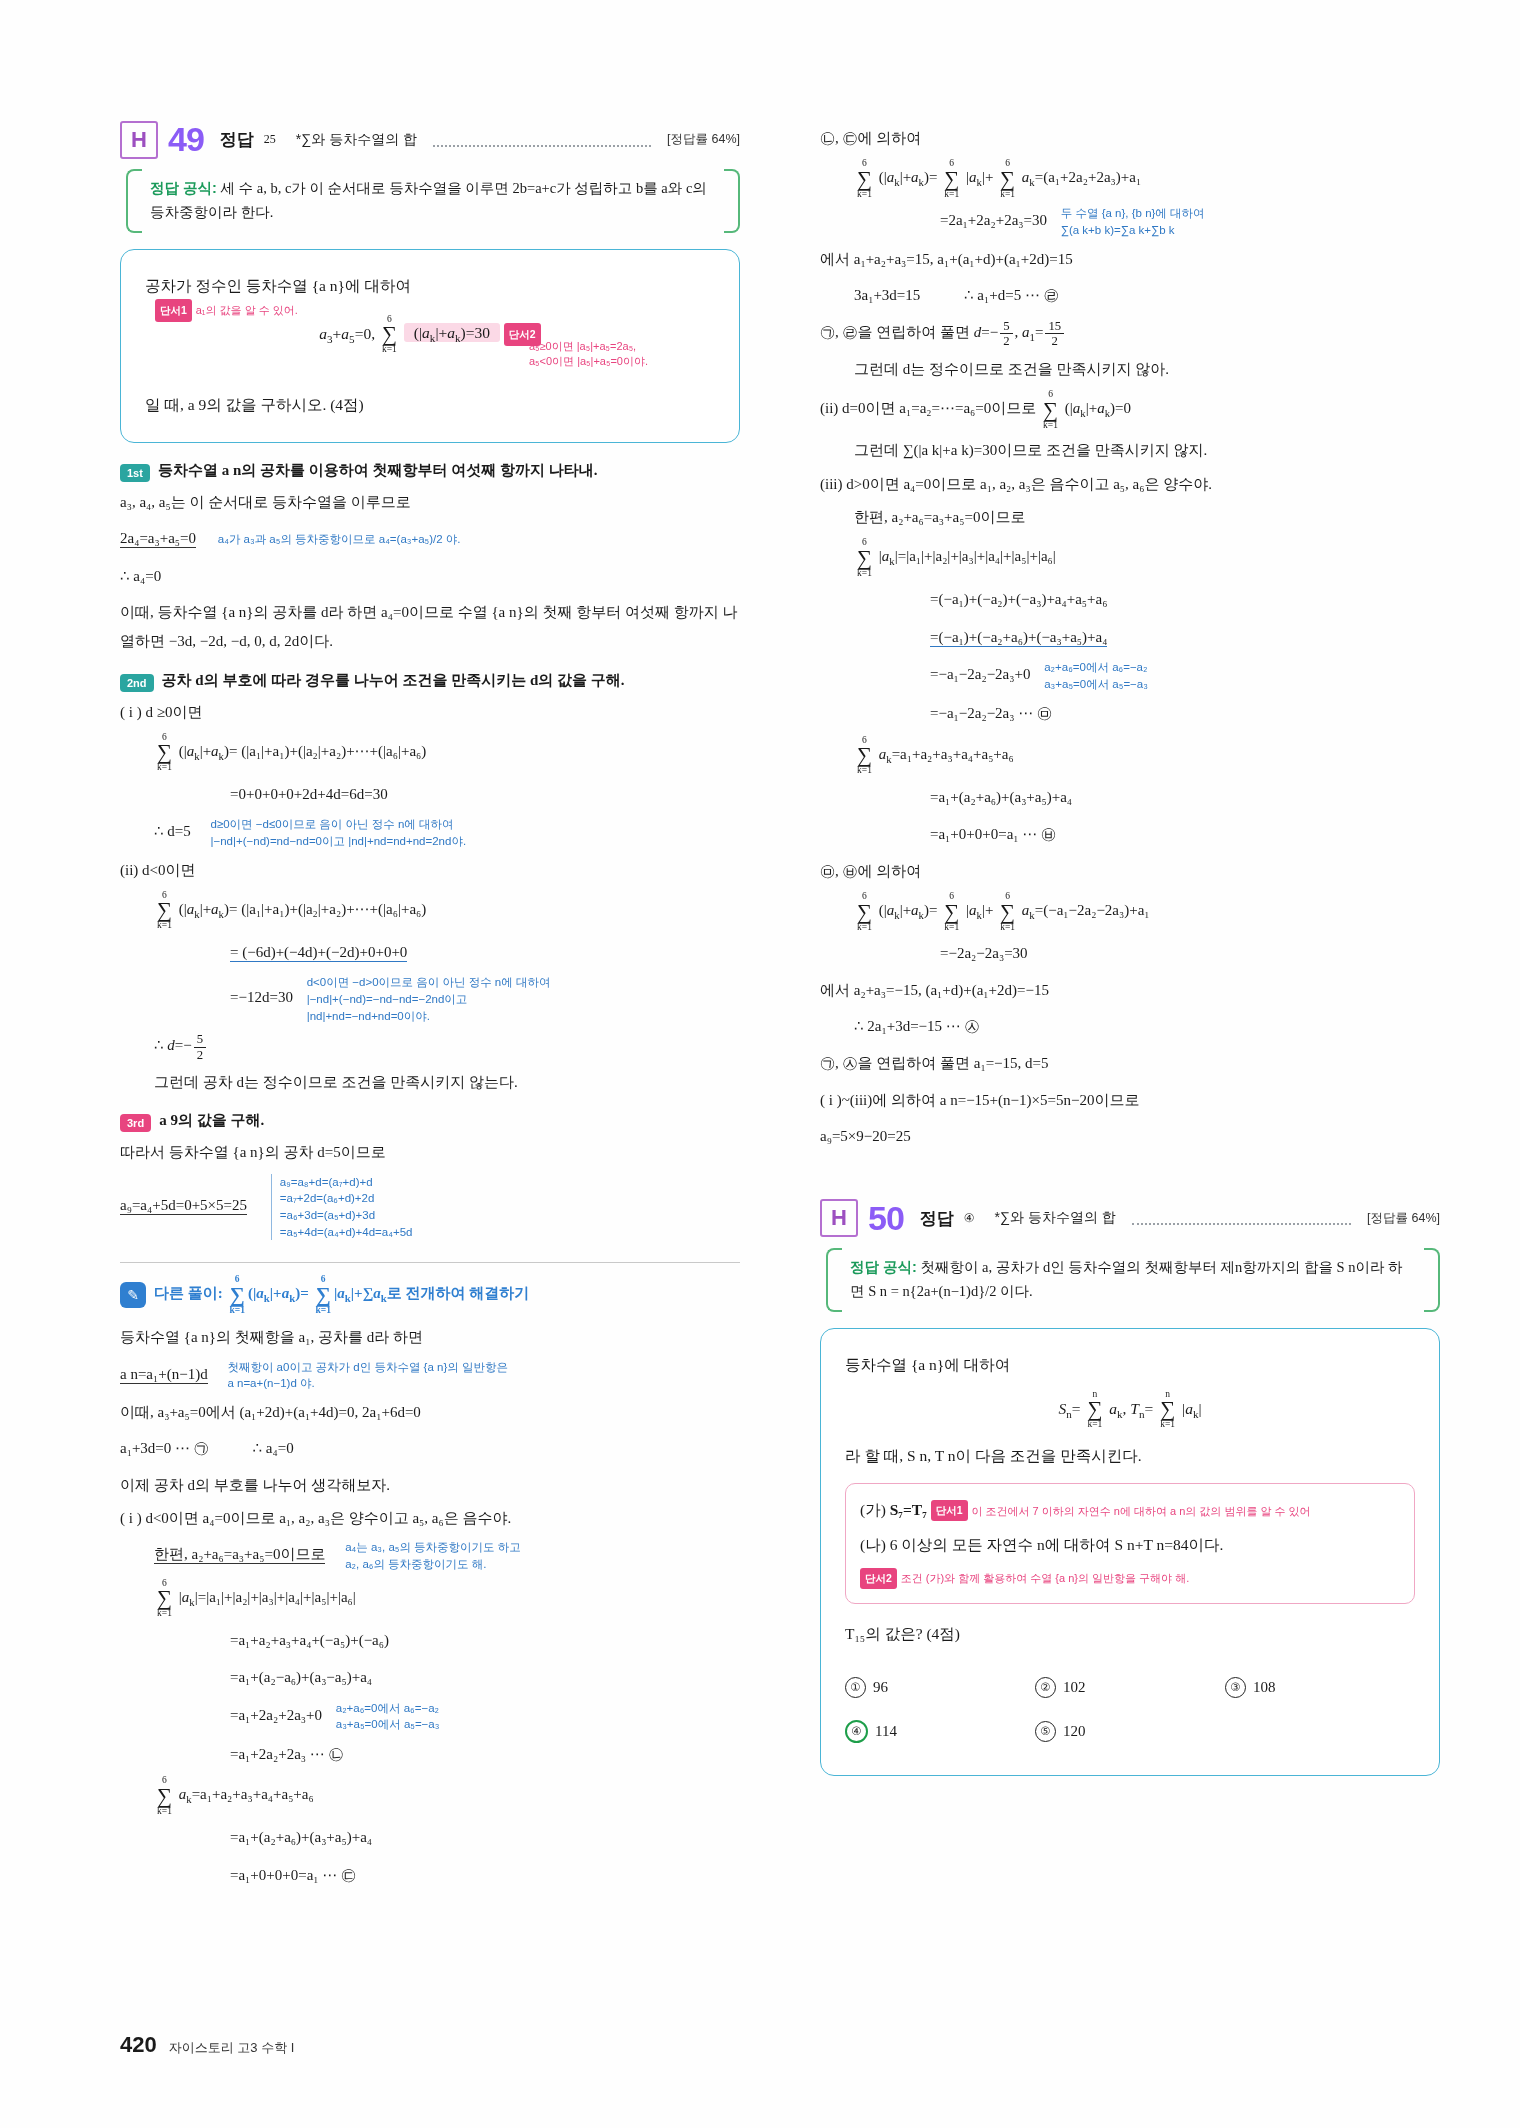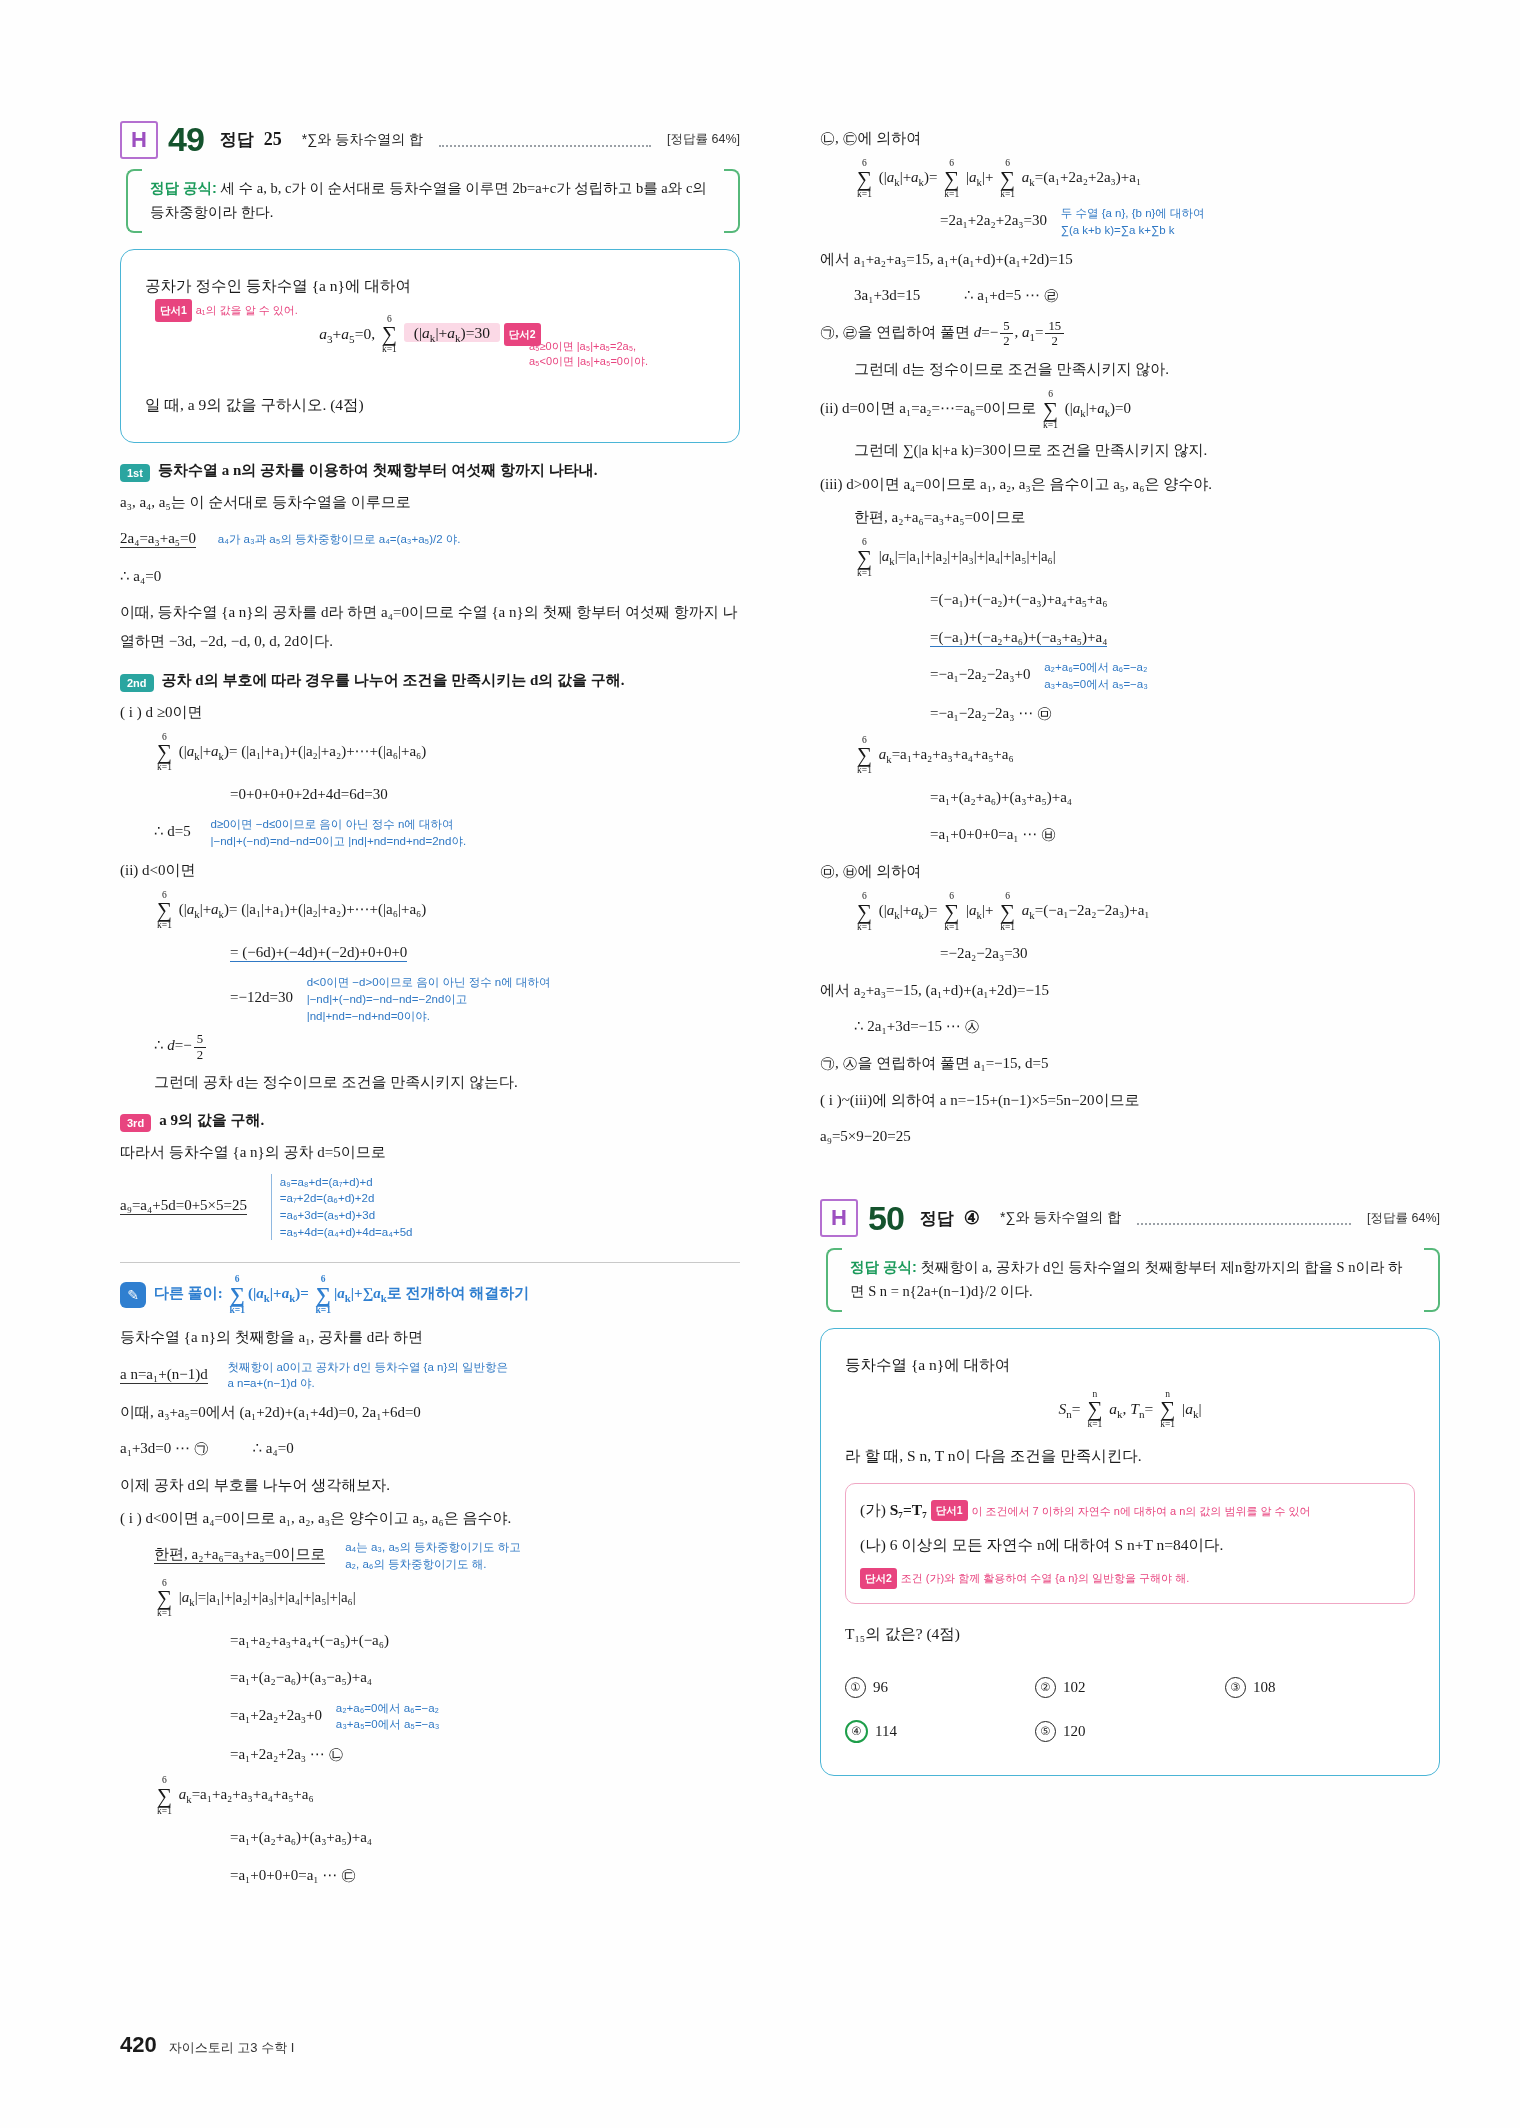--- a/index.html
+++ b/index.html
@@ -42,32 +42,32 @@
     color: #9c4fc0;
     font-weight: bold;
     font-size: 22px;
     display: flex; align-items: center; justify-content: center;
     font-family: "Liberation Sans", sans-serif;
     border-radius: 3px;
   }
   .qnum {
     font-size: 34px;
     font-weight: bold;
-    color: #14532d;
+    color: #8b5cf6;
     font-family: "Liberation Sans", sans-serif;
     letter-spacing: -1px;
   }
   .ans-label {
     font-size: 17px;
     font-weight: bold;
     margin-left: 6px;
     font-family: "Liberation Sans", sans-serif;
     text-align: center;
   }
-  .ans-val { font-size: 18px; font-weight: bold; text-align: right; }
+  .ans-val { font-size: 12px; font-weight: normal; text-align: right; }
   .topic {
     font-size: 14px;
     margin-left: 10px;
     color: #222;
     font-family: "Liberation Sans", sans-serif;
   }
   .dots {
     flex: 1;
     border-bottom: 2px dotted #9aa0a6;
     margin: 0 6px;

